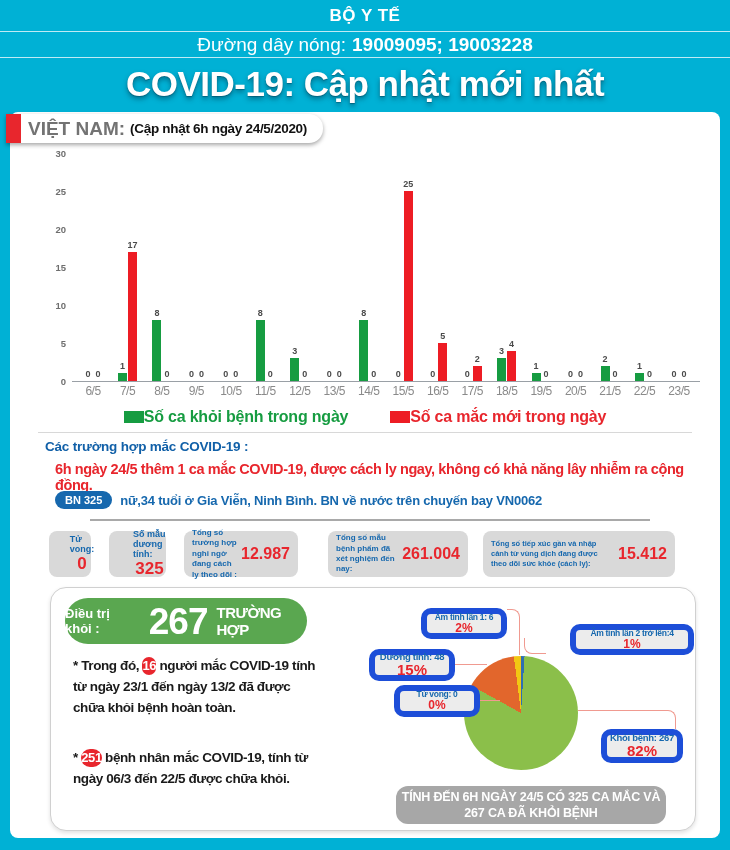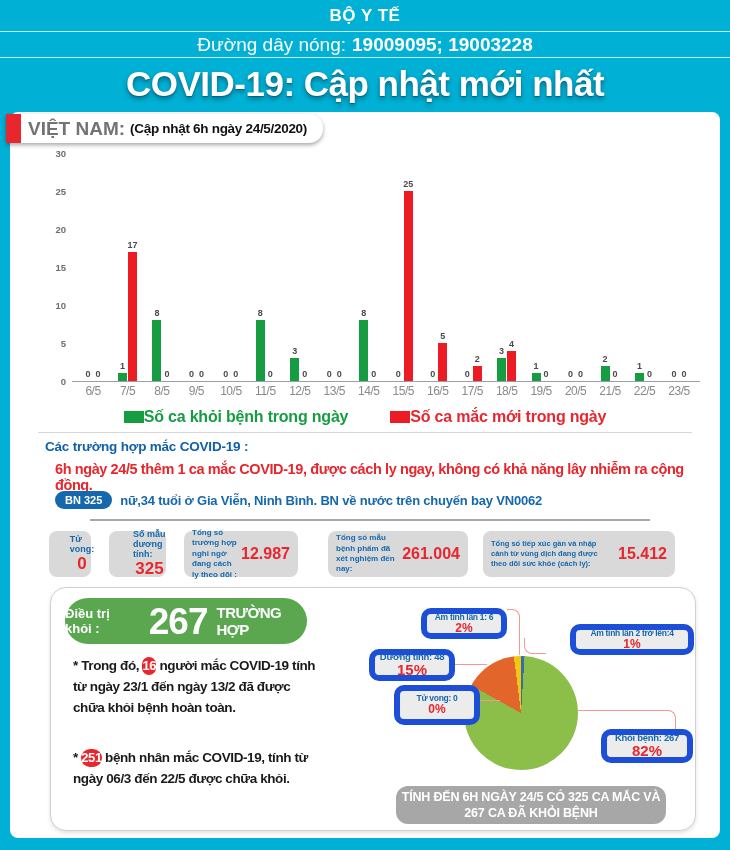--- a/index.html
+++ b/index.html
@@ -100,22 +100,22 @@
   .callout { position:absolute; background:#ececec; border:6px solid #1d4ed8; border-radius:10px;
              display:flex; flex-direction:column; align-items:center; justify-content:center;
              text-align:center; padding:2px 4px; }
   .co-label { color:#1668ae; font-weight:bold; font-size:8.5px; letter-spacing:-.3px; white-space:nowrap; }
   .co-pct { color:#e8262d; font-weight:bold; font-size:12px; line-height:1.1; }
   .co-big .co-label { font-size:9.5px; }
   .co-big .co-pct { font-size:15px; }
   .co1 { left:370px; top:20px;  width:86px;  height:31px; }
   .co2 { left:495px; top:36px;  width:124px; height:31px;margin-left:24px; }
   .co3 { left:318px; top:61px;  width:86px;  height:32px; }
-  .co4 { left:343px; top:97px;  width:86px;  height:40px; }
-  .co5 { left:550px; top:141px; width:92px;  height:34px; }
+  .co4 { left:343px; top:97px;  width:86px;  height:32px; }
+  .co5 { left:550px; top:141px; width:82px;  height:34px; }
 
   .line { position:absolute; border-color:#f09a90; }
   .ln1 { left:456px; top:21px; width:13px; height:46px; border-top:1.5px solid #f09a90;
          border-right:1.5px solid #f09a90; border-top-right-radius:8px; }
   .ln2 { left:473px; top:50px; width:22px; height:16px; border-left:1.5px solid #f09a90;
          border-bottom:1.5px solid #f09a90; border-bottom-left-radius:8px; }
   .ln3 { left:404px; top:76px; width:32px; height:0; border-top:1.5px solid #f09a90; }
   .ln4 { left:429px; top:112px; width:20px; height:0; border-top:1.5px solid #f09a90; }
   .ln5 { left:527px; top:122px; width:98px; height:19px; border-top:1.5px solid #f09a90;
          border-right:1.5px solid #f09a90; border-top-right-radius:8px; }

